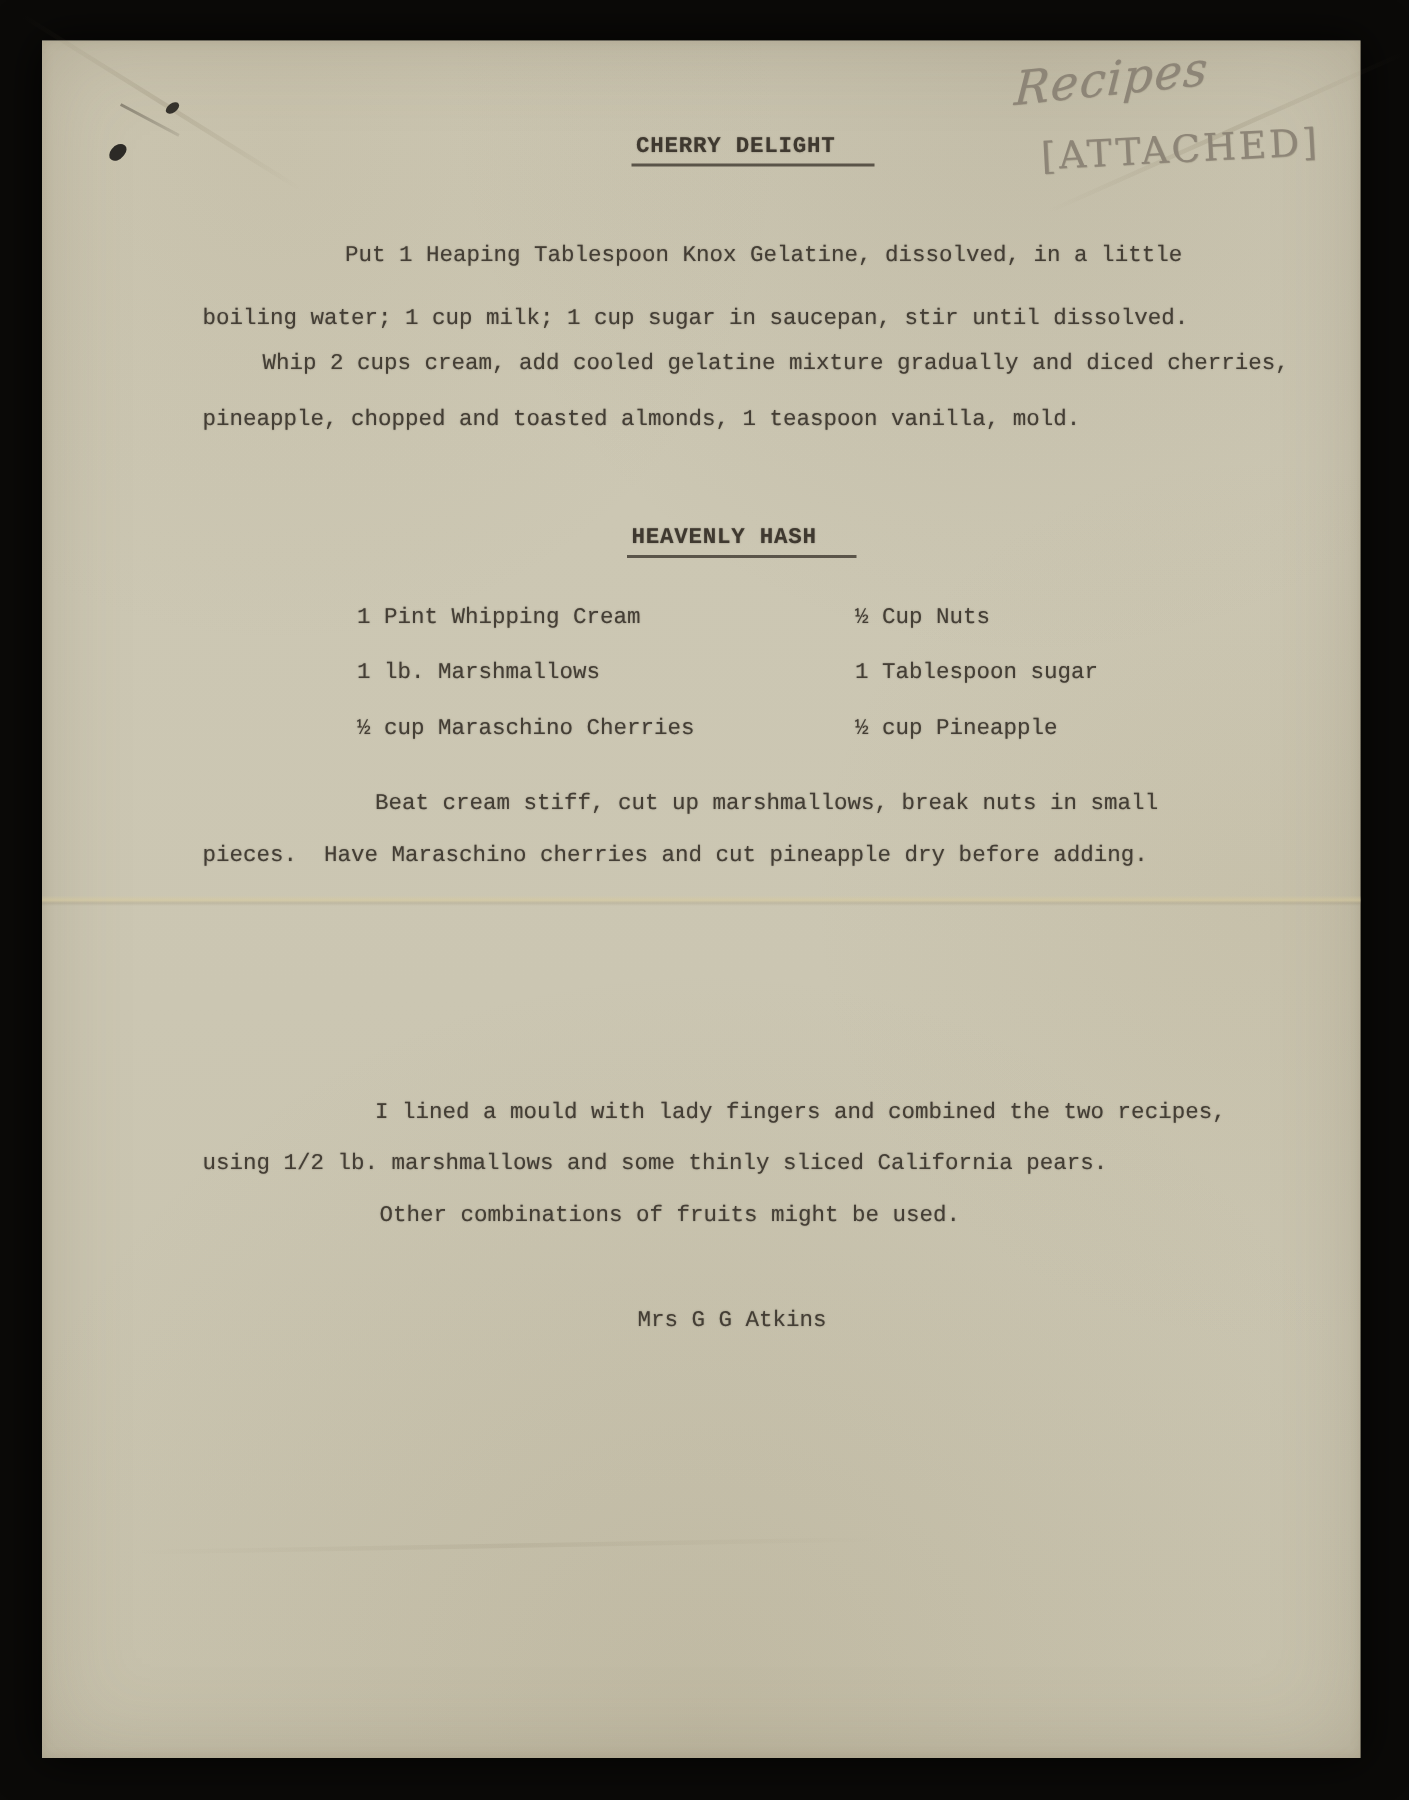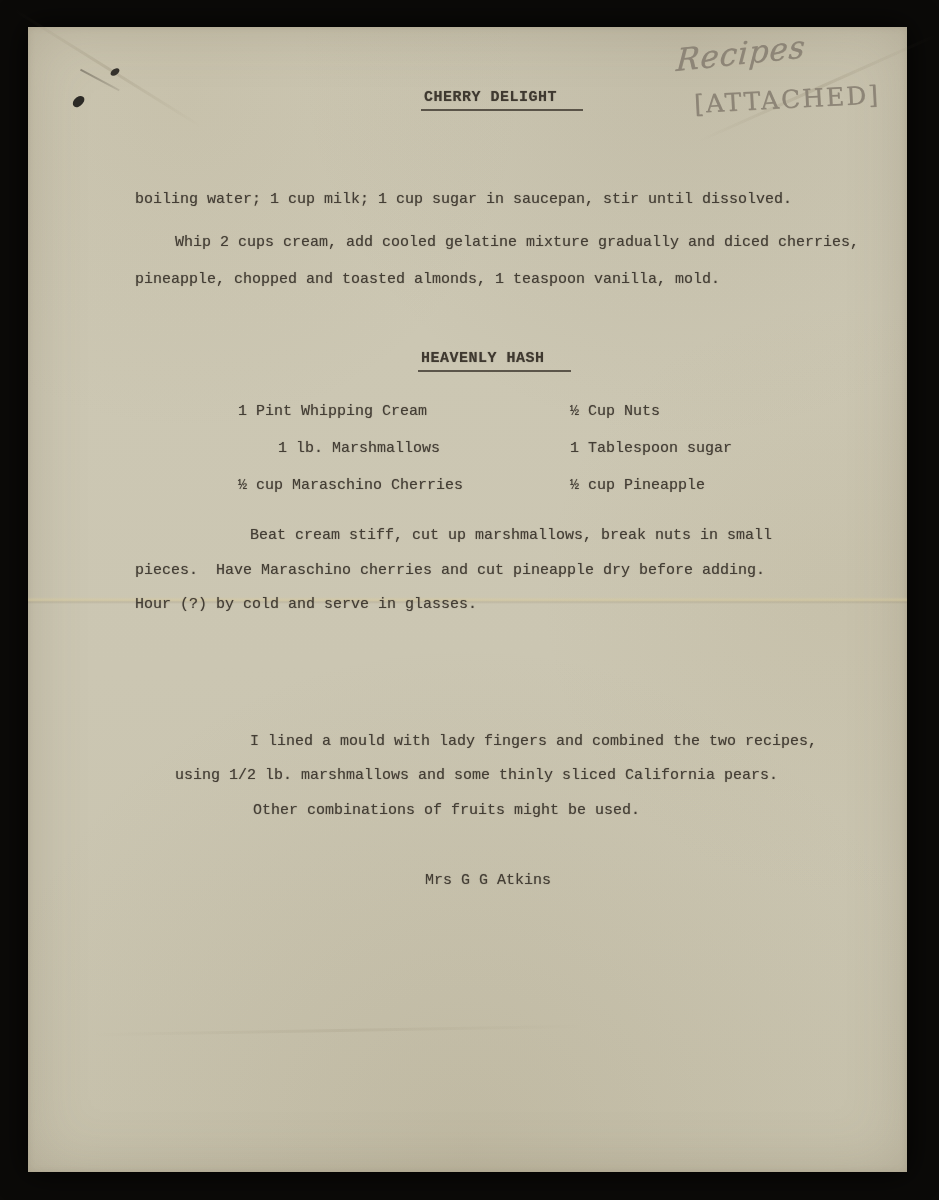--- a/index.html
+++ b/index.html
@@ -148,37 +148,37 @@
     <div class="ink-blot">
       <span class="blob-a"></span>
       <span class="blob-b"></span>
       <span class="pencil-line"></span>
     </div>
 
     <div class="handwriting hw-word">Recipes</div>
     <div class="handwriting hw-attached">[ATTACHED]</div>
 
     <div class="theading" style="left:377px; top:62px;">CHERRY DELIGHT</div>
-    <div class="tline" style="left:107px; top:164px;">boiling water; 1 cup milk; 1 cup sugar in saucepan, stir until dissolved.</div>
+    <div class="tline" style="left:202px; top:135px;">Put 1 Heaping Tablespoon Knox Gelatine, dissolved, in a little</div>
+    <div class="tline" style="left:107px; top:177px;">boiling water; 1 cup milk; 1 cup sugar in saucepan, stir until dissolved.</div>
     <div class="tline" style="left:107px; top:207px;margin-left:40px;">Whip 2 cups cream, add cooled gelatine mixture gradually and diced cherries,</div>
     <div class="tline" style="left:107px; top:244px;">pineapple, chopped and toasted almonds, 1 teaspoon vanilla, mold.</div>
 
     <div class="theading" style="left:374px; top:323px;">HEAVENLY HASH</div>
 
     <div class="tline" style="left:210px; top:376px;">1 Pint Whipping Cream</div>
-    <div class="tline" style="left:210px; top:413px;margin-left:40px;">1 lb. Marshmallows</div>
+    <div class="tline" style="left:210px; top:413px;">1 lb. Marshmallows</div>
     <div class="tline" style="left:210px; top:450px;">½ cup Maraschino Cherries</div>
     <div class="tline" style="left:542px; top:376px;">½ Cup Nuts</div>
     <div class="tline" style="left:542px; top:413px;">1 Tablespoon sugar</div>
     <div class="tline" style="left:542px; top:450px;">½ cup Pineapple</div>
 
     <div class="tline" style="left:222px; top:500px;">Beat cream stiff, cut up marshmallows, break nuts in small</div>
     <div class="tline" style="left:107px; top:535px;">pieces.  Have Maraschino cherries and cut pineapple dry before adding.</div>
-    <div class="tline" style="left:107px; top:569px;">Hour (?) by cold and serve in glasses.</div>
 
     <div class="tline" style="left:222px; top:706px;">I lined a mould with lady fingers and combined the two recipes,</div>
-    <div class="tline" style="left:107px; top:740px;margin-left:40px;">using 1/2 lb. marshmallows and some thinly sliced California pears.</div>
+    <div class="tline" style="left:107px; top:740px;">using 1/2 lb. marshmallows and some thinly sliced California pears.</div>
     <div class="tline" style="left:225px; top:775px;">Other combinations of fruits might be used.</div>
 
     <div class="tline" style="left:397px; top:845px;">Mrs G G Atkins</div>
 
   </div>
 </div>
 
 </body></html>

